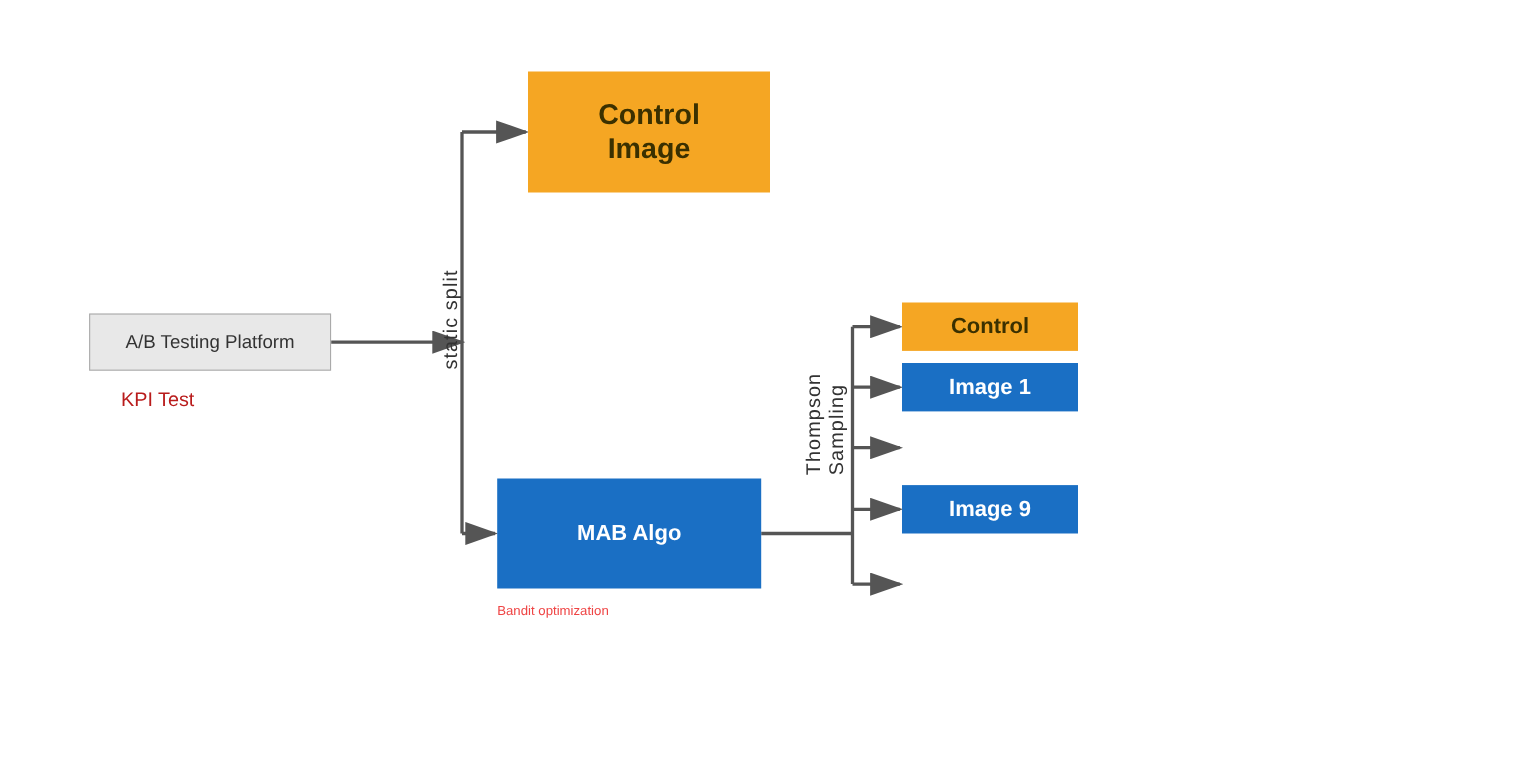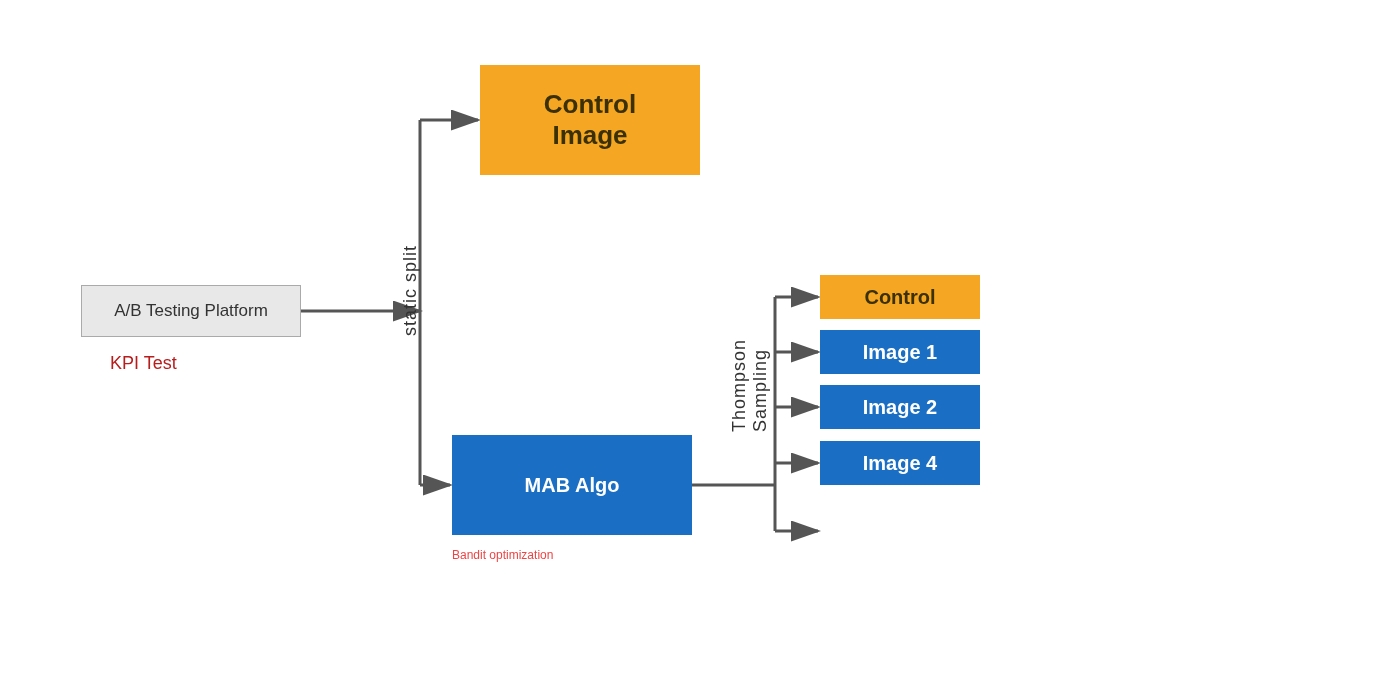--- a/index.html
+++ b/index.html
@@ -231,22 +231,19 @@
   <div class="thompson-label">Thompson<br>Sampling</div>
 
   <div class="right-control-box">
     <span class="right-control-label">Control</span>
   </div>
 
   <div class="image-box" style="top: 330px; align-items: center;">
     <span class="image-box-label">Image 1</span>
   </div>
 
-  <div class="image-box" style="top: 385px;">
-    <span class="image-box-label">Image 2</span>
-  </div>
 
   <div class="image-box" style="top: 441px;">
-    <span class="image-box-label">Image 4</span>
+    <span class="image-box-label">Image 9</span>
   </div>
 
 
 </div>
 
 </body></html>

